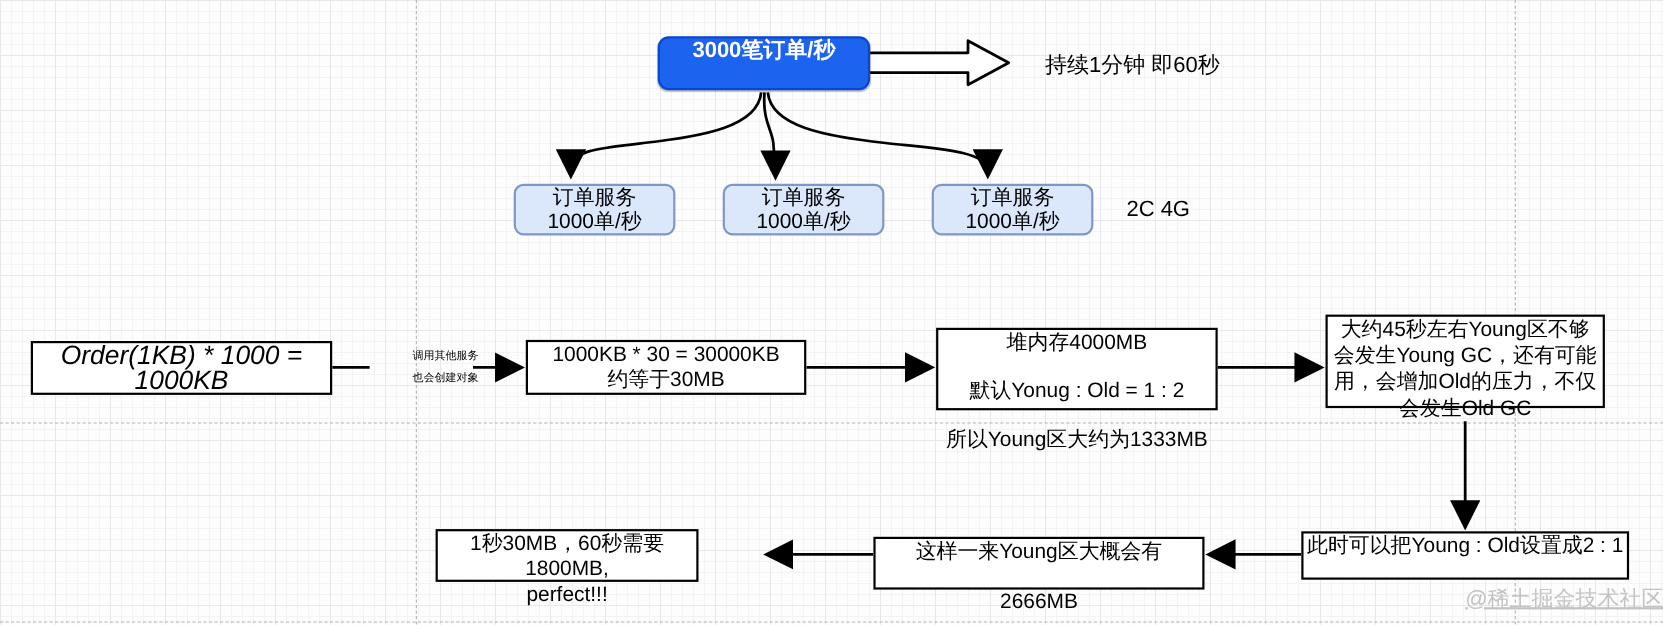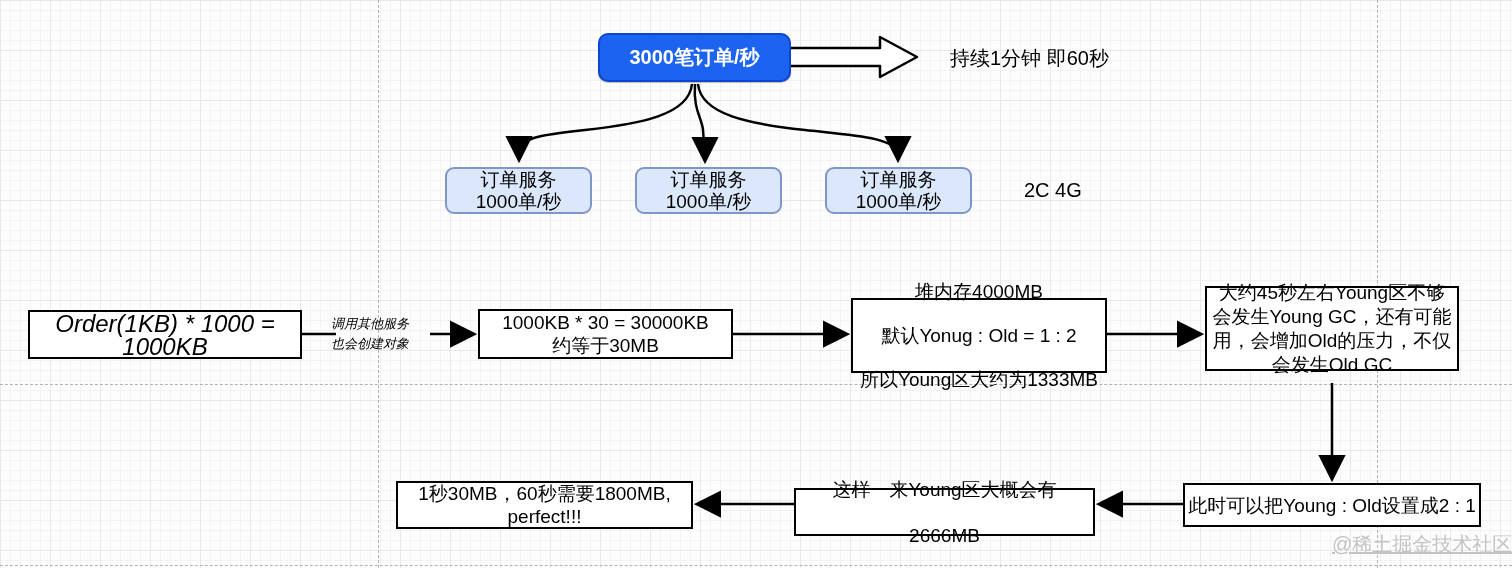--- a/index.html
+++ b/index.html
@@ -11,32 +11,32 @@
       repeating-linear-gradient(to right, #e7e7ec 0 1px, transparent 1px 50px),
       repeating-linear-gradient(to bottom, #e7e7ec 0 1px, transparent 1px 50px),
       repeating-linear-gradient(to right, #f3f3f6 0 1px, transparent 1px 10px),
       repeating-linear-gradient(to bottom, #f3f3f6 0 1px, transparent 1px 10px);
   }
   .vdash{position:absolute;top:0;bottom:0;width:0;border-left:1px dashed #b3b3b3;}
   .hdash{position:absolute;left:0;right:0;height:0;border-top:1px dashed #b3b3b3;}
   svg.wires{position:absolute;left:0;top:0;pointer-events:none;}
   .node{
     position:absolute;box-sizing:border-box;
-    display:flex;flex-direction:column;justify-content:center;align-items:center;
+    display:flex;flex-direction:column;justify-content:flex-start;align-items:center;
     text-align:center;font-size:19px;line-height:23px;color:#000;font-weight:500;
   }
   .plain{background:#fff;border:2.5px solid #000;}
   .blue{
     background:#1c63f0;border:2px solid #0a46cf;border-radius:10px;
     color:#fff;font-weight:bold;font-size:20px;
     box-shadow:0 1px 1px rgba(0,0,0,0.25);
   }
-  .service{background:#dbe8fb;border:2px solid #8096c7;border-radius:9px;line-height:22px;}
+  .service{background:#dbe8fb;border:2px solid #8096c7;border-radius:9px;line-height:22px;margin-left:22px;}
   .floating{position:absolute;font-size:20px;font-weight:500;color:#000;white-space:nowrap;margin-left:22px;}
-  .edge-label{position:absolute;font-size:13px;line-height:20px;font-weight:500;text-align:left;color:#000;font-style:italic;}
+  .edge-label{position:absolute;font-size:10px;line-height:20px;font-weight:500;text-align:right;color:#000;}
   .watermark{position:absolute;font-size:20px;color:#c3c3c3;white-space:nowrap;font-weight:500;}
 </style>
 </head>
 <body>
 
 <div class="canvas">
 
   <div class="vdash" style="left:378px;"></div>
   <div class="vdash" style="left:1377px;"></div>
   <div class="hdash" style="top:384px;"></div>
@@ -115,20 +115,20 @@
 
   <div class="node plain" style="left:1183px;top:483px;width:298px;height:44px;">
     <div>此时可以把Young : Old设置成2 : 1</div>
   </div>
 
   <div class="node plain" style="left:794px;top:488px;width:301px;height:48px;gap:23px;">
     <div>这样一来Young区大概会有</div>
     <div>2666MB</div>
   </div>
 
-  <div class="node plain" style="left:396px;top:481px;width:297px;height:48px;">
+  <div class="node plain" style="left:396px;top:481px;width:239px;height:48px;">
     <div>1秒30MB，60秒需要1800MB,</div>
     <div>perfect!!!</div>
   </div>
 
   <div class="watermark" style="left:1332px;top:531px;text-decoration:underline;">@稀土掘金技术社区</div>
 
 </div>
 
 </body></html>

